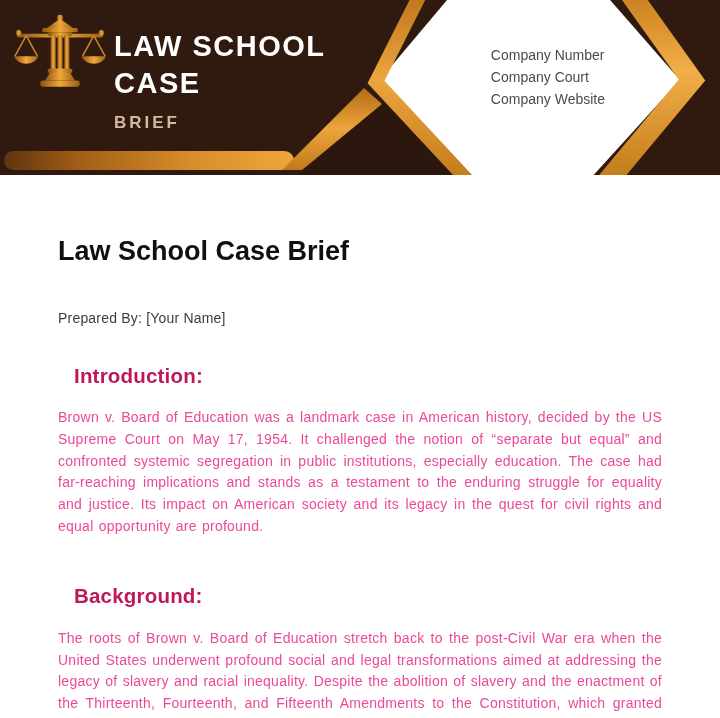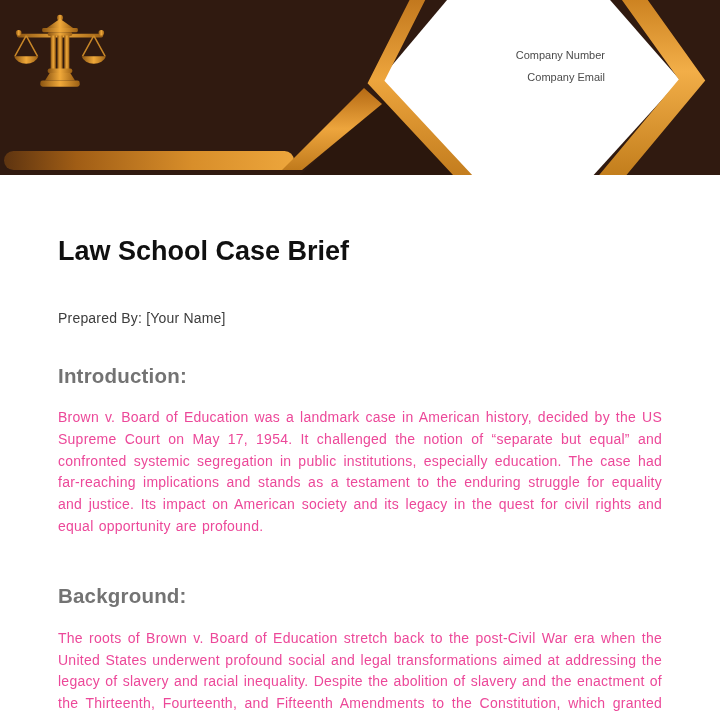--- a/index.html
+++ b/index.html
@@ -12,33 +12,33 @@
   .hdr svg.art{position:absolute;left:0;top:0;display:block;}
   .logo{position:absolute;left:13px;top:13px;}
   .brand{position:absolute;left:114px;top:28px;color:#ffffff;}
   .brand .l1,.brand .l2{
     font-size:29px;font-weight:bold;letter-spacing:1.5px;line-height:37px;white-space:nowrap;
   }
   .brand .sub{
     margin-top:11px;font-size:17px;font-weight:bold;letter-spacing:3px;color:#d4b9a2;white-space:nowrap;
   }
   .company{
-    position:absolute;top:44px;right:115px;text-align:right;
-    font-size:11px;font-weight:500;color:#4b4b4b;line-height:22px;
+    position:absolute;top:44px;right:115px;
+    font-size:14px;font-weight:500;color:#4b4b4b;line-height:22px;
   }
   
   .doc{padding:0 58px;}
   .doc-title{
     margin:61px 0 0 0;font-size:27px;font-weight:bold;color:#101010;
   }
   .prepared{
     margin:43px 0 6px 0;font-size:14px;color:#3d3d3d;letter-spacing:.2px;
   }
   .sec-head{
-    margin:38px 0 0 0;font-size:20.5px;font-weight:bold;color:#737373;letter-spacing:.2px;
+    margin:38px 0 0 16px;font-size:20.5px;font-weight:bold;color:#be185d;letter-spacing:.2px;
   }
   .sec-body{
     margin:19px 0 0 0;font-size:14px;line-height:21.8px;color:#ec4899;
     text-align:justify;letter-spacing:.25px;word-spacing:1px;
   }
   .sec-head.bg{margin-top:46px;}
   .sec-body.bg{margin-top:20px;}
 </style>
 </head>
 <body>
@@ -109,24 +109,30 @@
       <g stroke="#c98728" stroke-width="1.6" fill="none">
         <path d="M14,24 L2,46 M14,24 L26,46"></path>
         <path d="M86,24 L74,46 M86,24 L98,46"></path>
       </g>
       <g fill="url(#gLogo)">
         <path d="M1,46 A13.5 11 0 0 0 27,46 Z"></path>
         <path d="M73,46 A13.5 11 0 0 0 99,46 Z"></path>
       </g>
     </svg>
 
+    <div class="brand">
+      <div class="l1">LAW SCHOOL</div>
+      <div class="l2">CASE</div>
+      <div class="sub">BRIEF</div>
+    </div>
 
     <div class="company">
       <div>Company Number</div>
-      <div>Company Email</div>
+      <div>Company Court</div>
+      <div>Company Website</div>
     </div>
   </header>
 
   <main class="doc">
     <h1 class="doc-title">Law School Case Brief</h1>
 
     <p class="prepared">Prepared By: [Your Name]</p>
 
     <h2 class="sec-head">Introduction:</h2>
     <p class="sec-body">Brown v. Board of Education was a landmark case in American history, decided by the US Supreme Court on May 17, 1954. It challenged the notion of “separate but equal” and confronted systemic segregation in public institutions, especially education. The case had far-reaching implications and stands as a testament to the enduring struggle for equality and justice. Its impact on American society and its legacy in the quest for civil rights and equal opportunity are profound.</p>

